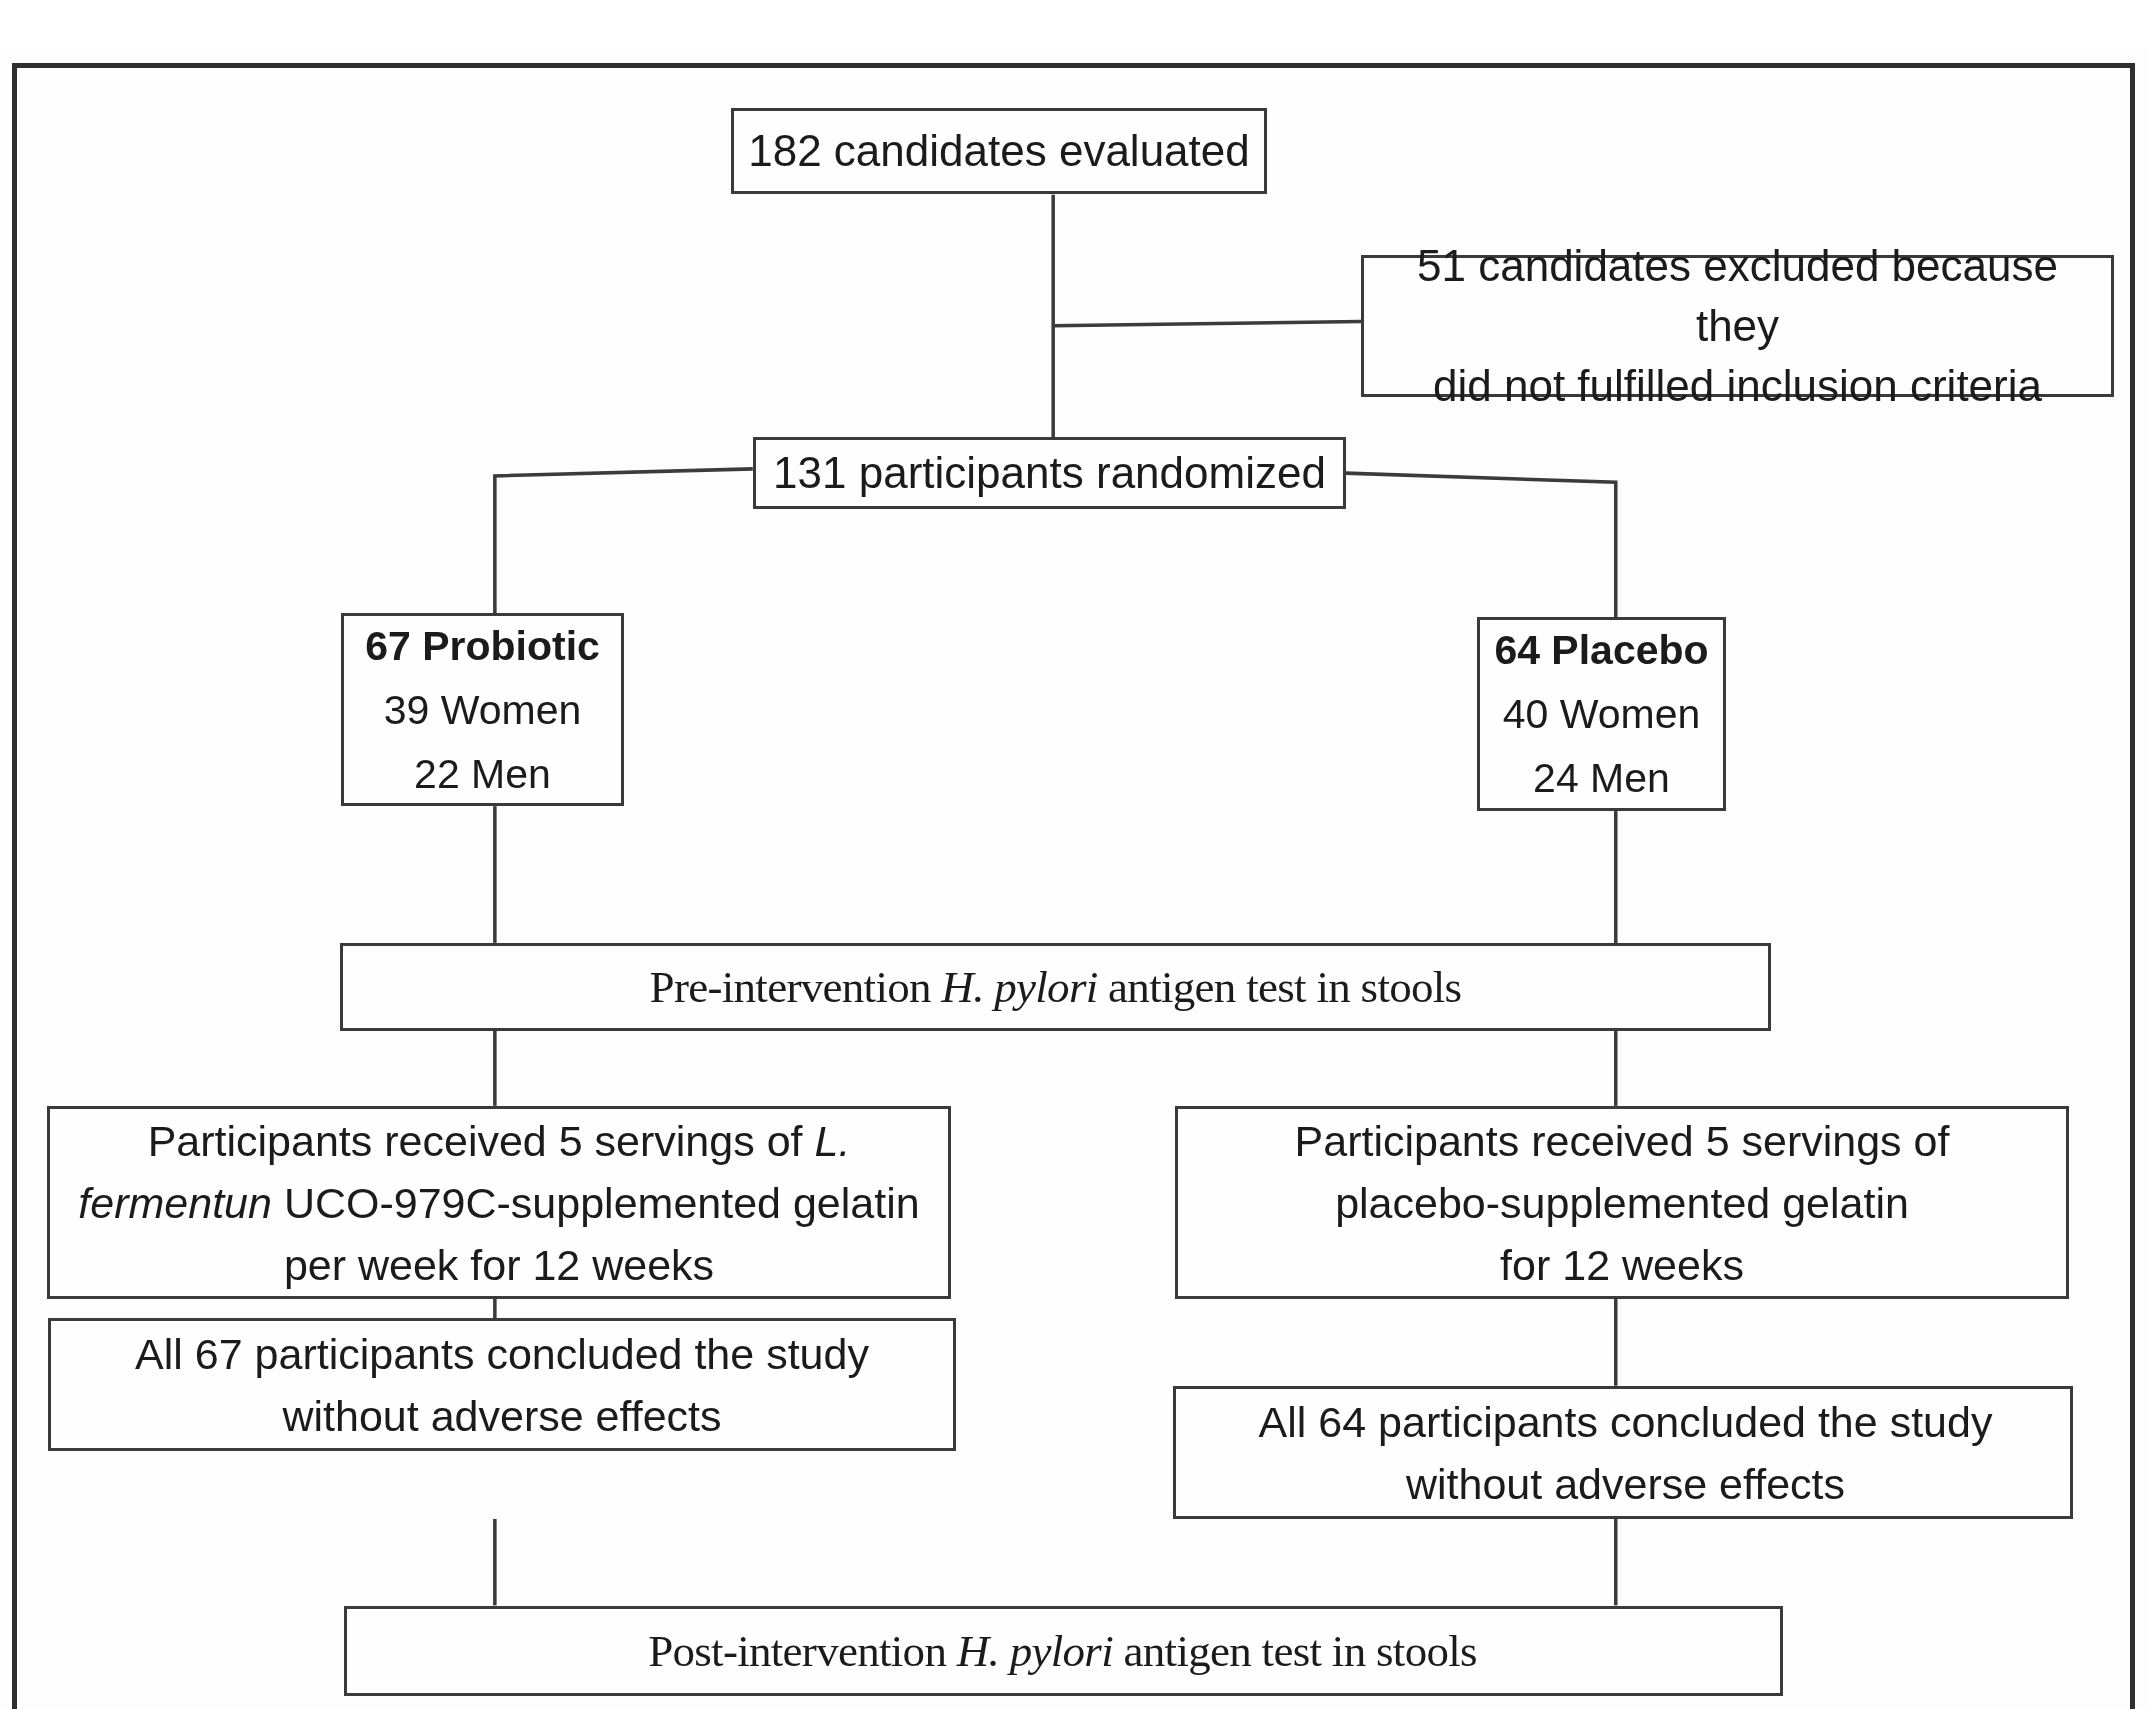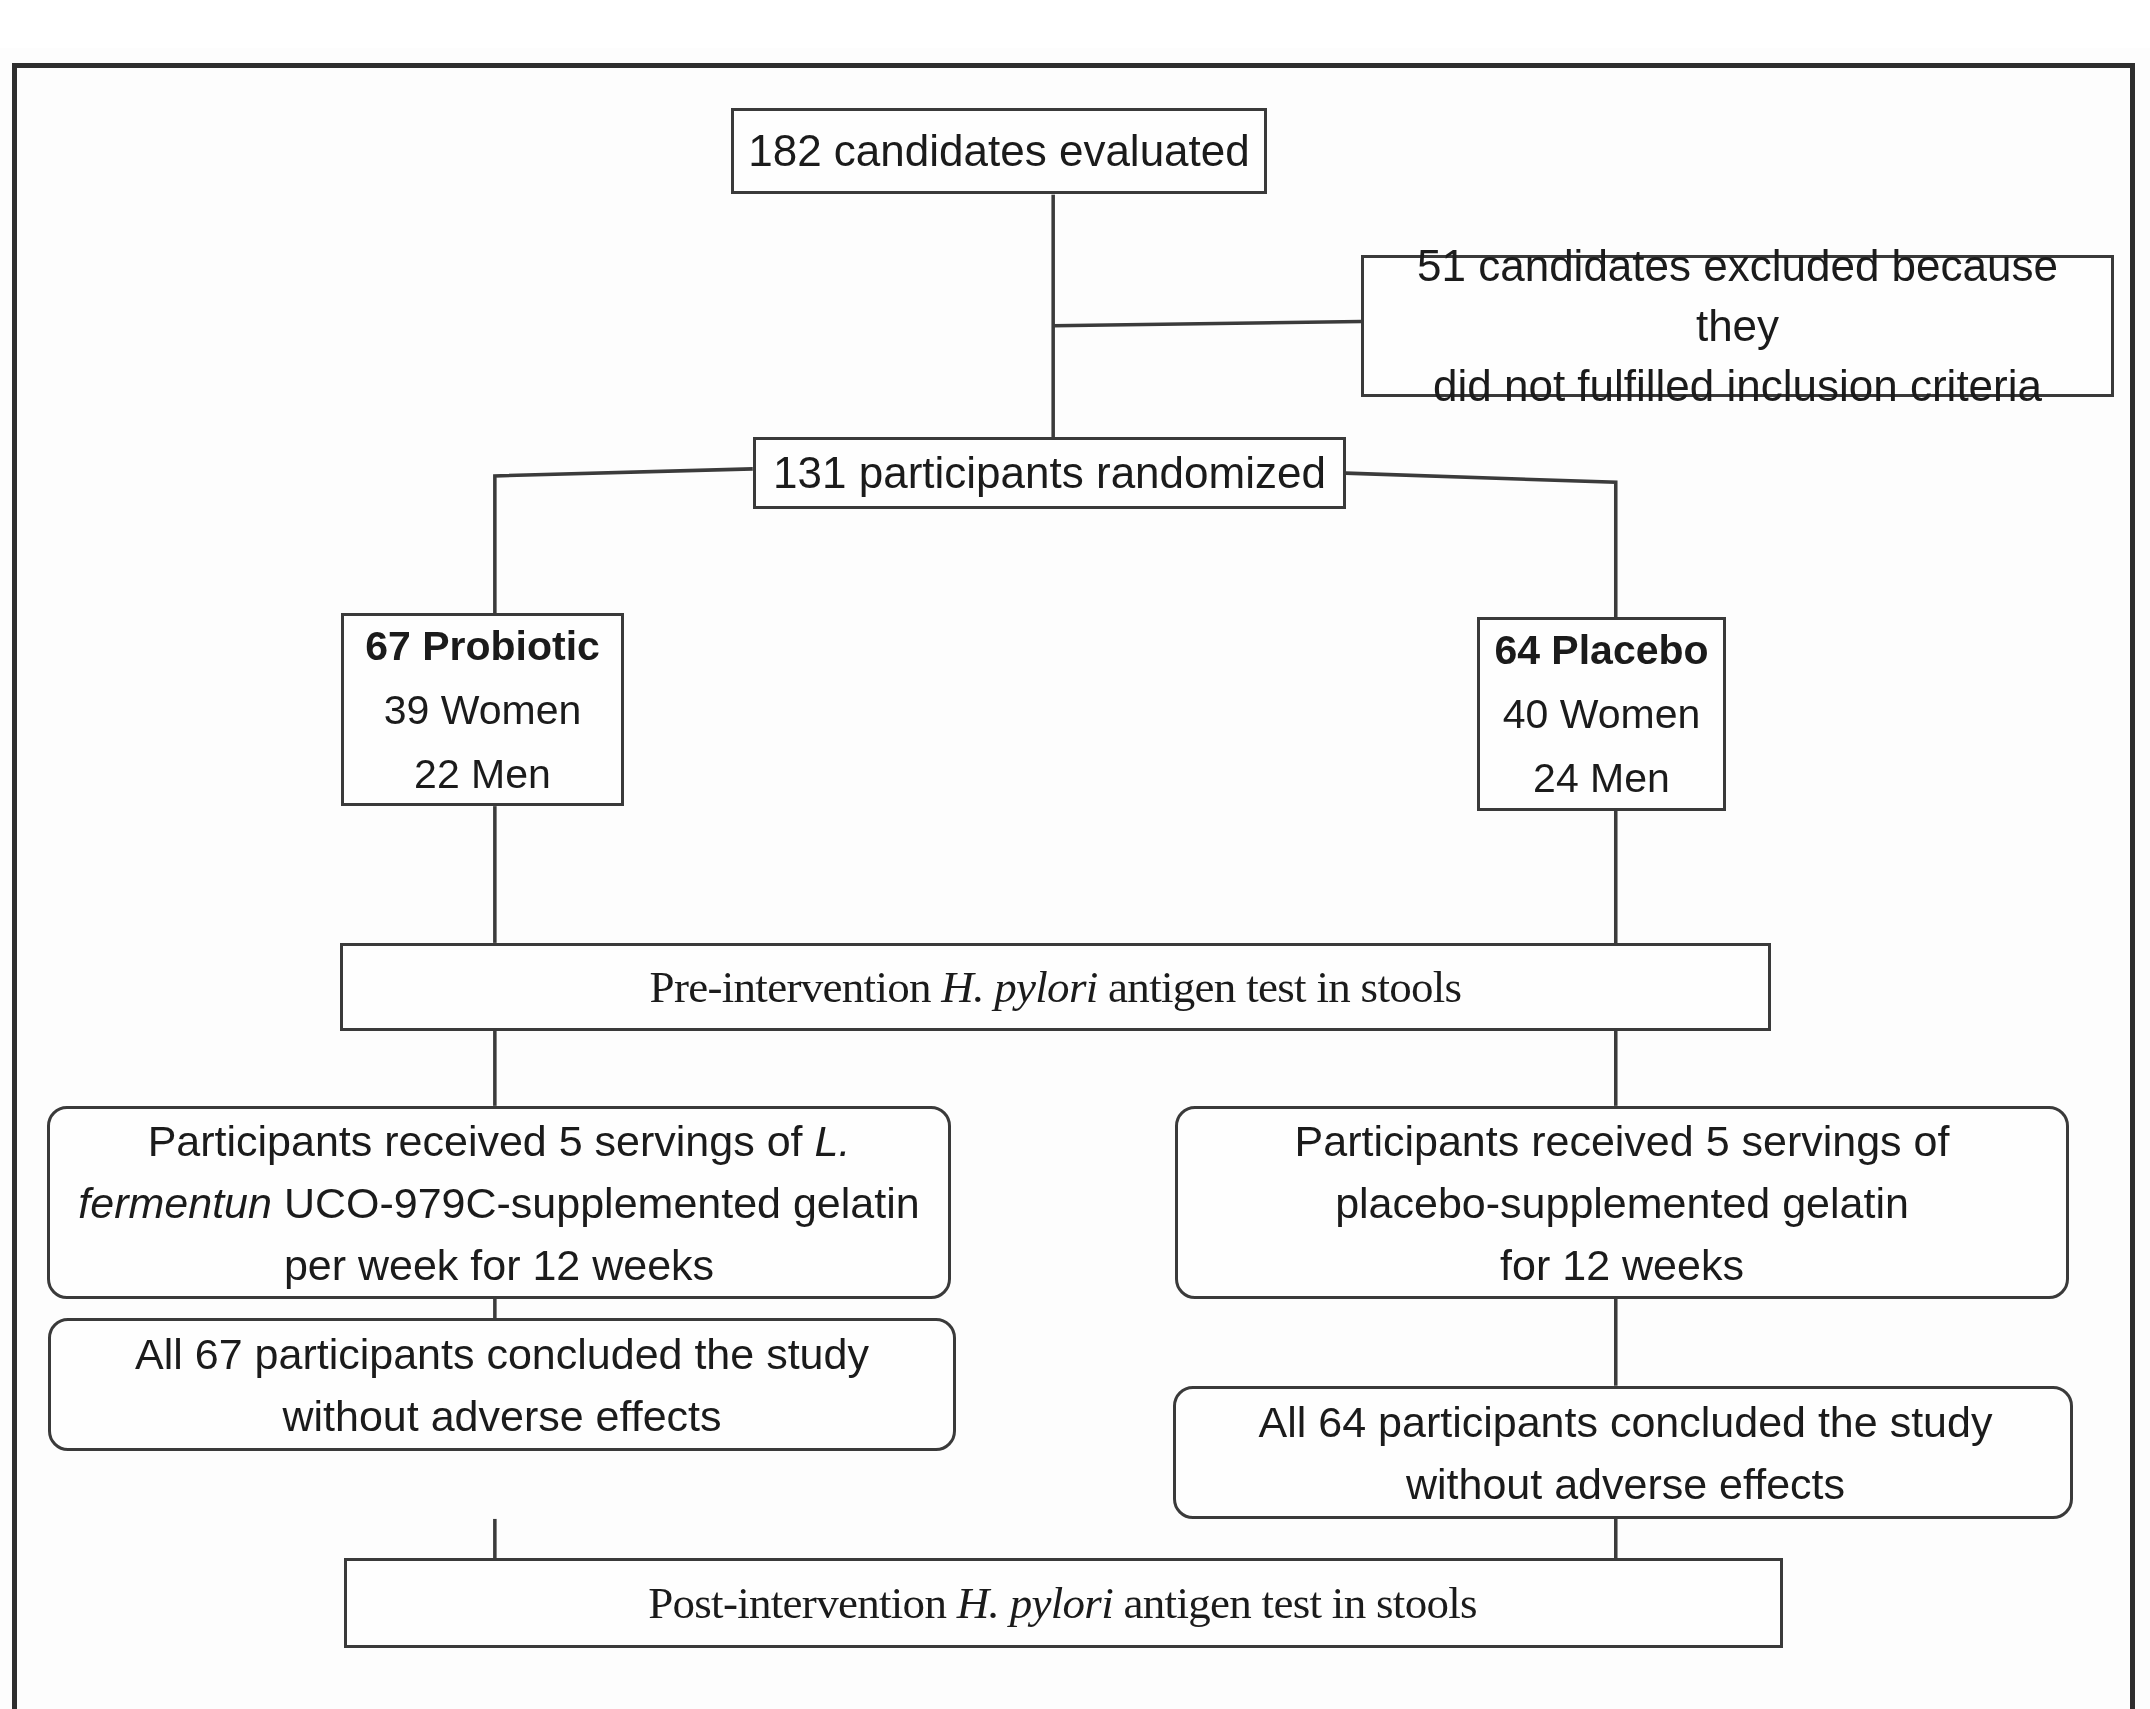--- a/index.html
+++ b/index.html
@@ -30,21 +30,21 @@
     background: #fefefe;
     display: flex;
     flex-direction: column;
     align-items: center;
     justify-content: center;
     text-align: center;
     z-index: 2;
     padding: 2.8px 10px;
   }
   .sans-lg  { font-size: 44px; line-height: 60px; }
-  .sans-md  { font-size: 43px; line-height: 62px; border-radius: 20px; }
+  .sans-md  { font-size: 43px; line-height: 62px; }
   .group    { font-size: 41px; line-height: 64px; }
   .serif-wide {
     font-family: "Liberation Serif", serif;
     font-size: 45px;
     line-height: 54px;
     letter-spacing: -0.7px;
   }
   .it { font-style: italic; }
   .bd { font-weight: bold; }
 
@@ -52,21 +52,21 @@
   #box-evaluated          { left: 731px; top:   60px; width:  536px; height: 86px; }
   #box-excluded           { left: 1361px; top:  207px; width: 753px; height: 142px; }
   #box-randomized         { left: 753px; top:  389px; width:  593px; height: 72px; }
   #box-probiotic          { left:  341px; top:  565px; width:  283px; height: 193px; }
   #box-placebo            { left: 1477px; top:  569px; width:  249px; height: 194px; align-items: center; }
   #box-pre-test           { left:  340px; top: 895px; width: 1431px; height: 88px; }
   #box-left-intervention  { left:   47px; top: 1058px; width: 904px; height: 193px; }
   #box-right-intervention { left: 1175px; top: 1058px; width: 894px; height: 193px; }
   #box-left-completed     { left:   48px; top: 1270px; width: 908px; height: 133px; }
   #box-right-completed    { left: 1173px; top: 1338px; width: 900px; height: 133px; padding-left: 15px; }
-  #box-post-test          { left:  344px; top: 1510px; width: 1439px; height: 90px; padding-left: 8px; }
+  #box-post-test          { left:  344px; top: 1558px; width: 1439px; height: 90px; padding-left: 8px; }
 </style>
 </head>
 <body>
 
 <div id="canvas">
 
   <div id="frame"></div>
 
   <svg id="lines" width="2151" height="1709" viewBox="0 0 3035 2412">
     <polyline points="1486,207 1486,549"></polyline>

